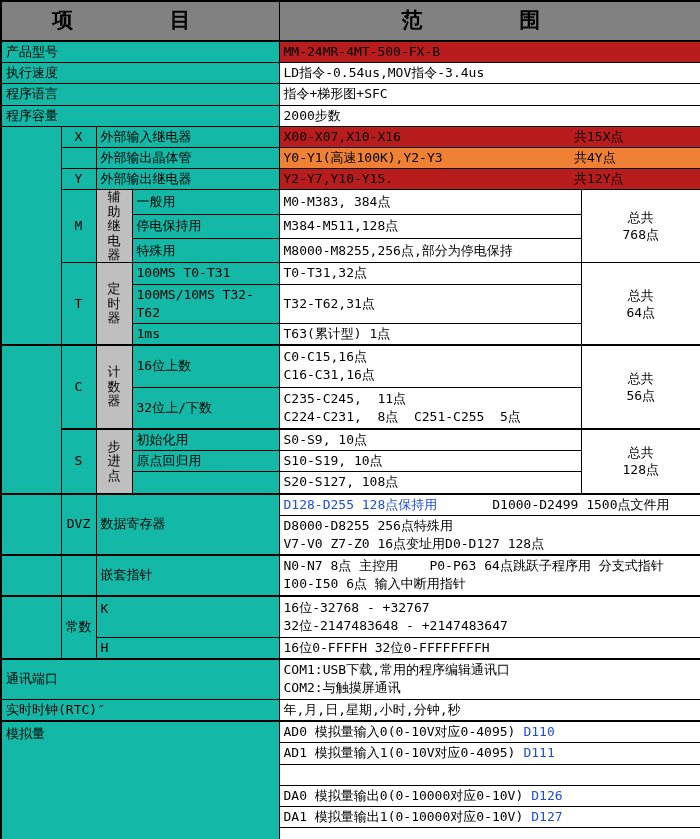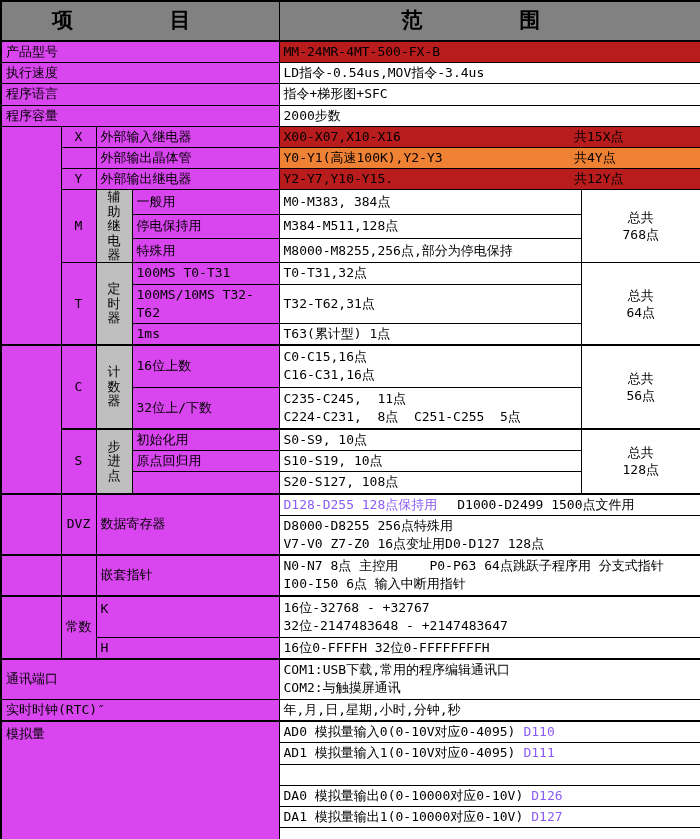--- a/index.html
+++ b/index.html
@@ -4,34 +4,34 @@
 <style>
   html,body{margin:0;padding:0;background:#fff;}
   body{font-family:"DejaVu Sans Mono","DejaVu Sans",monospace;color:#000;}
   table{border-collapse:collapse;table-layout:fixed;width:700px;border:2px solid #000;}
   td{border:1px solid #000;padding:1px 4px;font-size:13px;line-height:1.4;overflow:hidden;vertical-align:middle;}
   
   .h40{height:40px}.h21{height:21px}.h24{height:24px}.h42{height:42px}.h36{height:36px}
   .h20{height:20px}.h22{height:22px}.h14{height:14px}
   
   .hd{background:#818181;font-weight:bold;font-size:21px;text-align:center;letter-spacing:1.8em;border-bottom:2px solid #000;padding:2px;}
-  .g{background:#d946ef;margin-top:33px;}
+  .g{background:#14b8a6;margin-top:33px;}
   .w{background:#FFFFFF;}
   .yl{background:#b91c1c;}
   .or{background:#EE8133;}
-  .red{color:#8b5cf6;}
+  .red{color:#1d4ed8;}
   .pre{white-space:pre-wrap;}
   .ctr{text-align:center;padding:1px 0;}
   .vert{background:#BFBFBF;word-break:break-all;line-height:14.4px;text-align:center;padding:0 10px;}
   .total{text-align:center;white-space:pre-line;line-height:17px;background:#fff;border-radius:13px;}
   .top{vertical-align:top;padding-top:3px;}
   .vrow{display:flex;align-items:center;width:100%;}
   .vtot{width:122px;flex-shrink:0;}
   .grow{flex:1 1 auto;}
-  .gap40{margin-left:20px;text-align:center;}
+  .gap40{margin-left:55px;text-align:center;}
   .gap8{margin-left:8px;}
   tr.sec td{border-top-width:2px;}
 </style>
 </head>
 <body>
 
 <table>
   <colgroup>
     <col style="width:60px">
       <col style="width:35px">

